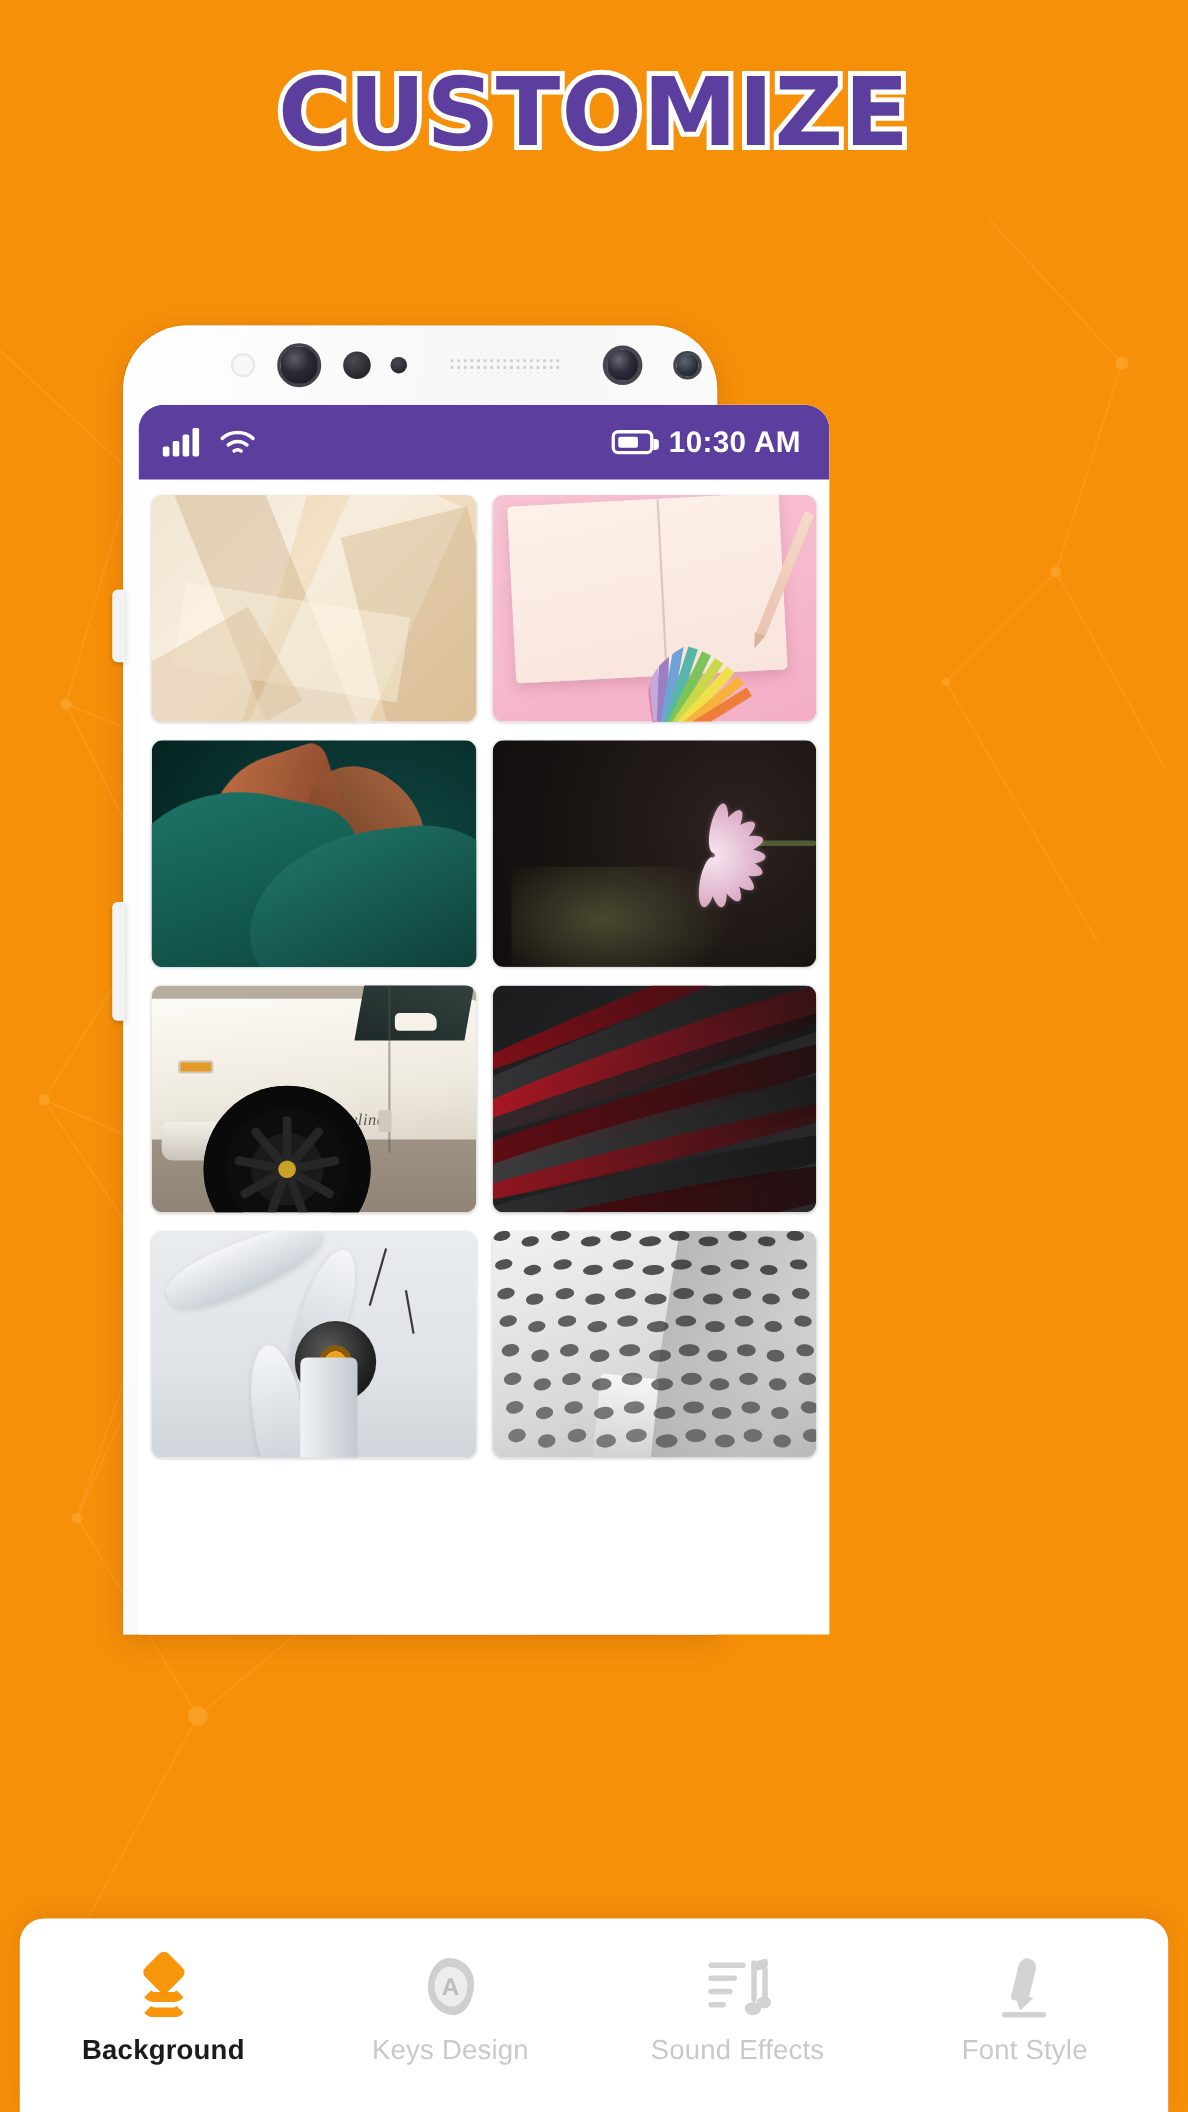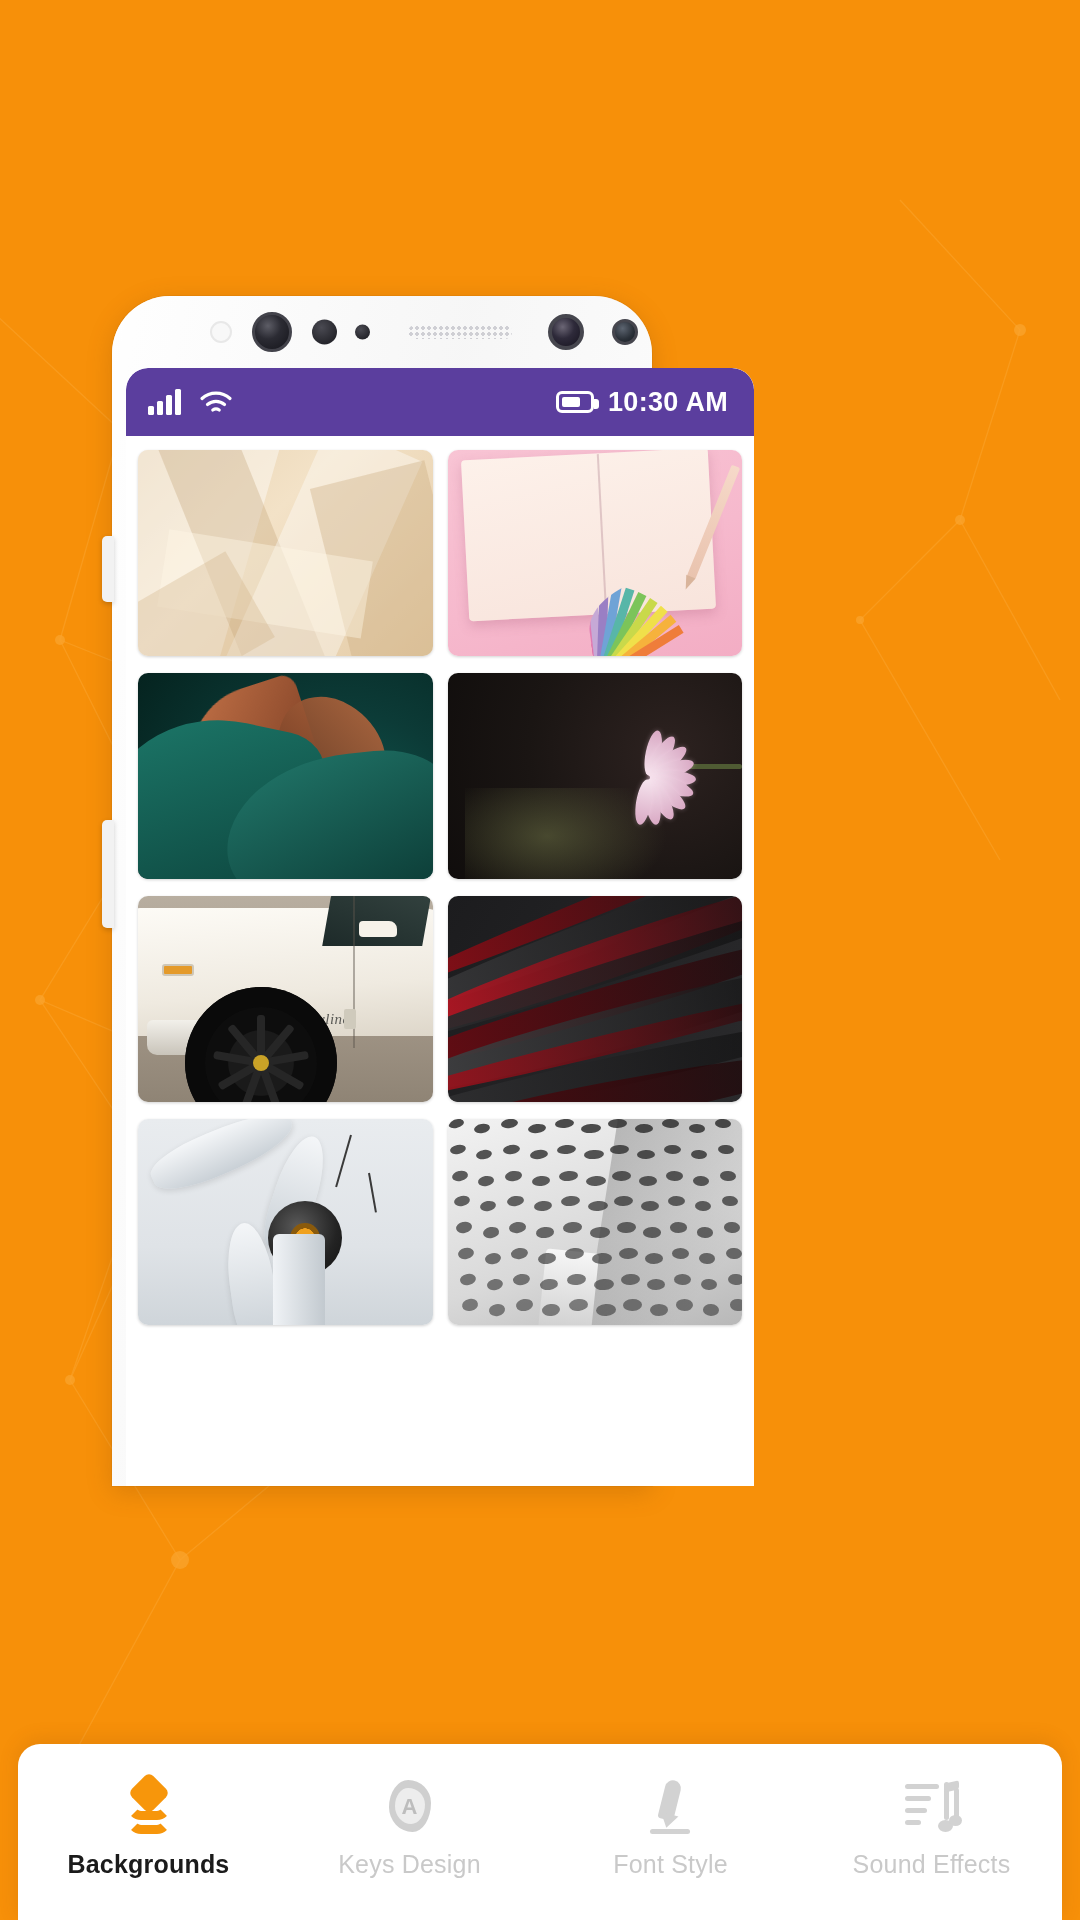--- a/index.html
+++ b/index.html
@@ -267,20 +267,21 @@
     <circle cx="300" cy="520" r="4"></circle>
       <circle cx="210" cy="700" r="4"></circle>
     <circle cx="300" cy="1460" r="6"></circle>
       <circle cx="1020" cy="330" r="6"></circle>
     <circle cx="960" cy="520" r="5"></circle>
       <circle cx="860" cy="620" r="4"></circle>
   </g>
 </svg>
 
 <div class="headline">
+  <span>CUSTOMIZE</span>
 </div>
 
 <div class="phone">
 
   <div class="side-btn l1"></div>
   <div class="side-btn l2"></div>
   <div class="side-btn r1"></div>
 
   <div class="bezel-top">
     <span class="sensor s-ring"></span>
@@ -538,49 +539,49 @@
 </div>
 
 <div class="bottomnav">
 
   <div class="nav-item active">
     <span class="nav-ico ico-layers">
       <i class="top"></i>
         <i class="c1"></i>
         <i class="c2"></i>
     </span>
-    <span class="nav-label">Backgrounds</span>
+    <span class="nav-label">Background</span>
   </div>
 
   <div class="nav-item">
     <span class="nav-ico ico-key">
       <span class="shape"></span>
         <span class="inner"></span>
         <span class="a">A</span>
     </span>
     <span class="nav-label">Keys Design</span>
-  </div>
-
-  <div class="nav-item">
-    <span class="nav-ico ico-pen">
-      <span class="nib"></span>
-        <span class="tip"></span>
-        <span class="base"></span>
-    </span>
-    <span class="nav-label">Font Style</span>
   </div>
 
   <div class="nav-item">
     <span class="nav-ico ico-sound">
       <span class="ln l1"></span>
         <span class="ln l2"></span>
         <span class="ln l3"></span>
         <span class="ln l4"></span>
       <span class="stem"></span>
         <span class="stem2"></span>
         <span class="flag"></span>
       <span class="dot1"></span>
         <span class="dot2"></span>
     </span>
     <span class="nav-label">Sound Effects</span>
   </div>
 
+  <div class="nav-item">
+    <span class="nav-ico ico-pen">
+      <span class="nib"></span>
+        <span class="tip"></span>
+        <span class="base"></span>
+    </span>
+    <span class="nav-label">Font Style</span>
+  </div>
+
 </div>
 
 </body></html>

